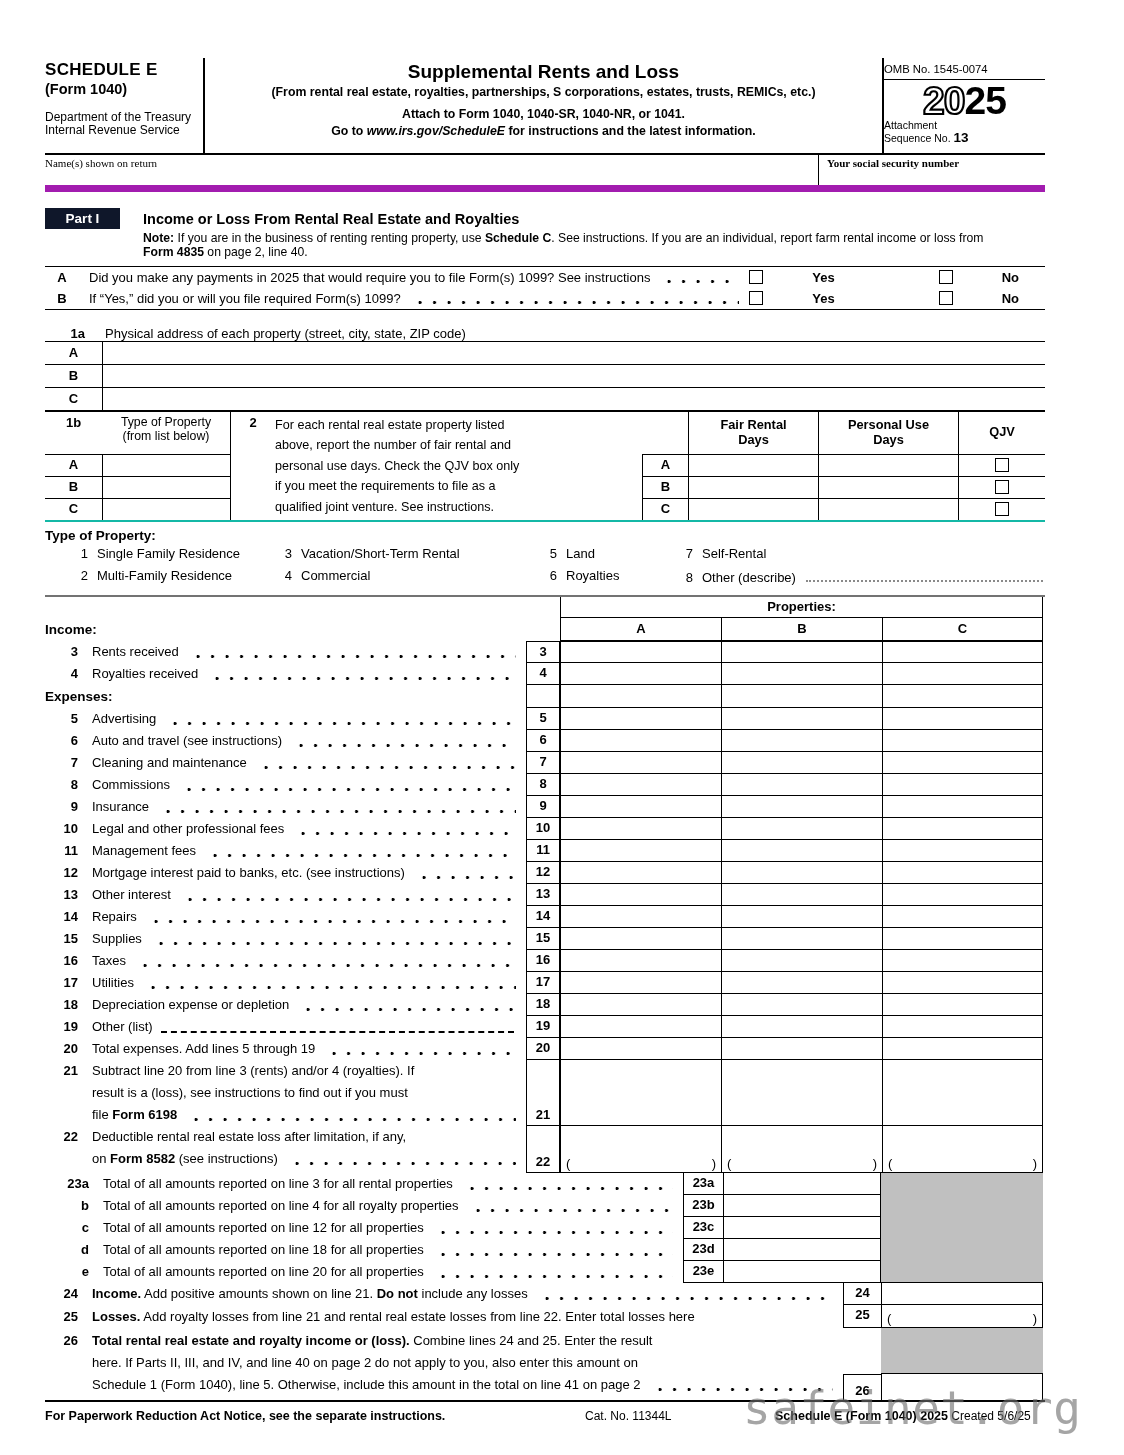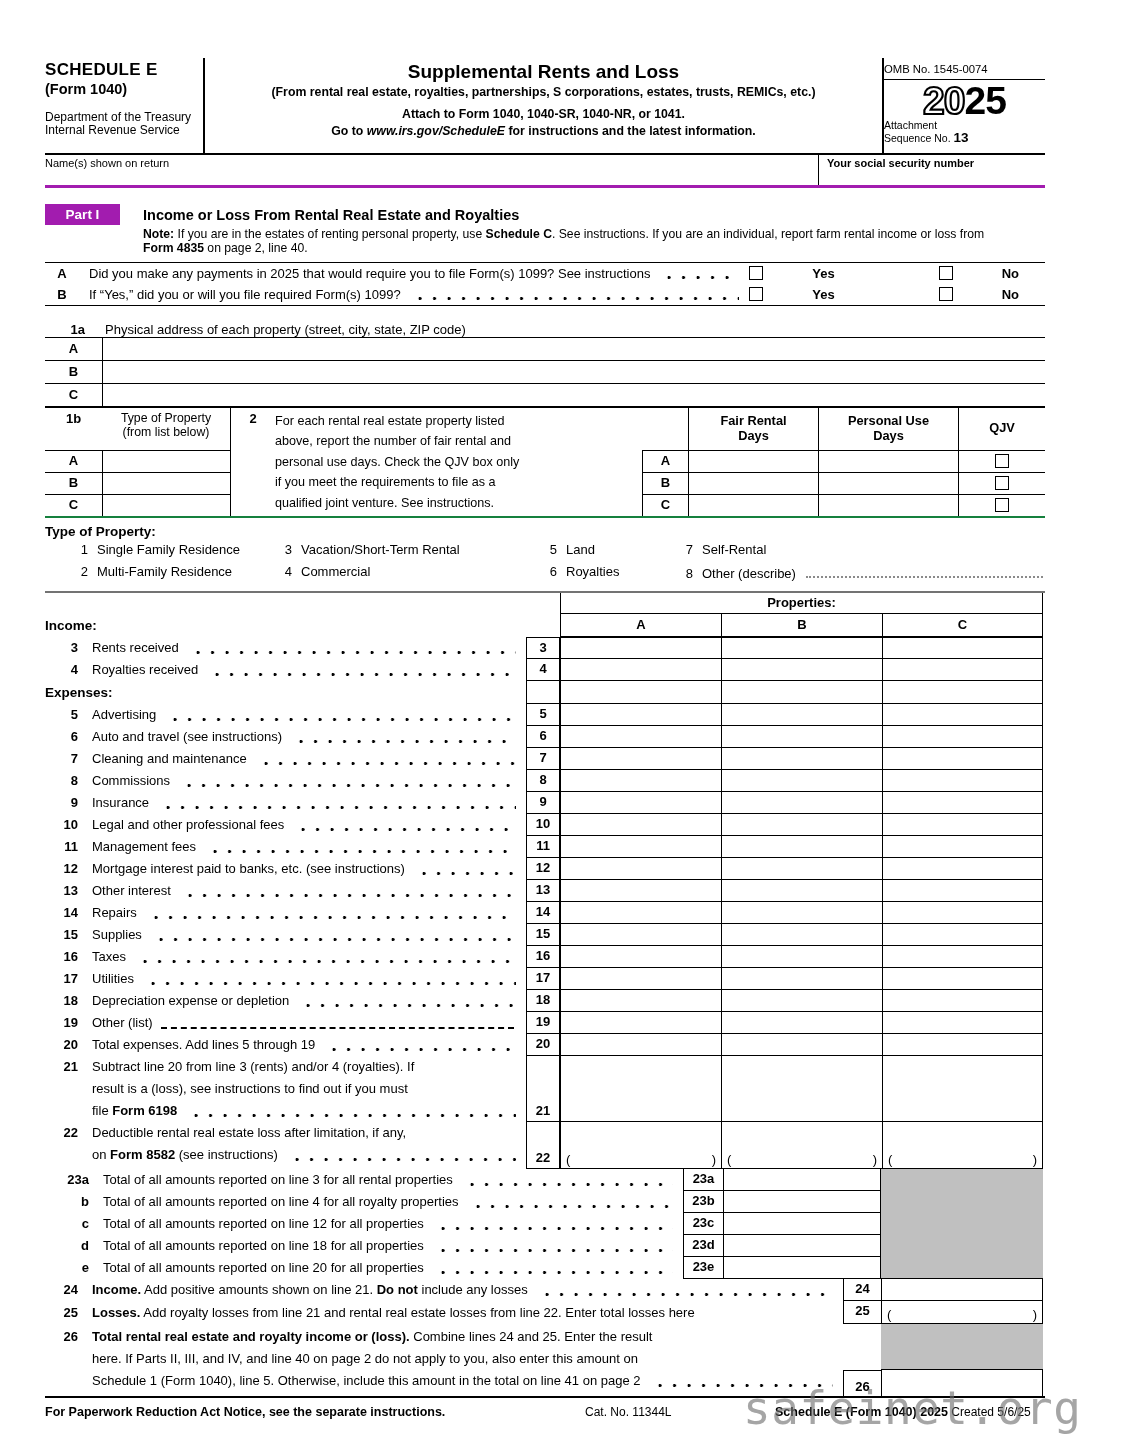--- a/index.html
+++ b/index.html
@@ -17,26 +17,26 @@
   .hdr-mid .subtitle{font-size:12.3px;font-weight:700;margin-top:2px;}
   .hdr-mid .attach{font-size:12.3px;font-weight:700;margin-top:8px;}
   .hdr-mid .goto{font-size:12.3px;font-weight:700;margin-top:3px;}
   .hdr-mid .goto i{font-style:italic;}
   .hdr-right{width:161px;}
   .omb{font-size:11.3px;text-align:left;padding:5px 0 4px;border-bottom:1.5px solid #000;}
   .year{font-size:39px;font-weight:800;text-align:center;line-height:42px;letter-spacing:-1px;}
   .year .outline{color:#fff;-webkit-text-stroke:2.2px #000;}
   .attachseq{font-size:10.5px;line-height:11.5px;margin-top:-2px;}
   .attachseq .seqno{font-size:13.5px;font-weight:700;}
-  .namerow{display:flex;height:30px;border-bottom:3px solid #a21caf;}
+  .namerow{display:flex;height:30px;border-bottom:7px solid #a21caf;font-family:Liberation Serif, serif;}
   .namecell{width:773px;font-size:11px;padding-top:2px;border-right:1.5px solid #000;}
   .ssncell{flex:1;font-size:11px;font-weight:700;padding:2px 0 0 8px;}
   
   .p1head{display:flex;align-items:center;margin-top:16px;}
-  .badge{background:#a21caf;color:#fff;font-weight:700;font-size:13.5px;width:75px;height:21px;
+  .badge{background:#0f172a;color:#fff;font-weight:700;font-size:13.5px;width:75px;height:21px;
          line-height:21px;text-align:center;}
   .p1title{font-weight:700;font-size:14.5px;margin-left:23px;}
   .note{font-size:12.2px;line-height:13.8px;margin:3px 0 6px 98px;max-width:845px;}
   .hr1{border-top:1.5px solid #000;}
   .qrow{display:flex;align-items:center;height:21px;}
   .qletter{width:14px;margin-left:10px;text-align:center;font-weight:700;}
   .qtext{margin-left:20px;}
   .dots{flex:1;height:7px;align-self:flex-end;margin:0 10px 3px 12px;
         background-image:radial-gradient(circle at 7px 3.5px,#000 1.25px,transparent 1.8px);
         background-size:14.5px 7px;background-repeat:repeat-x;}
@@ -48,21 +48,21 @@
   
   .r1ahead{display:flex;align-items:flex-end;height:31px;}
   .r1anum{width:40px;text-align:right;font-weight:700;}
   .r1atext{margin-left:20px;}
   .addrtable{border-top:1.5px solid #000;}
   .addrrow{display:flex;height:22px;border-bottom:1.5px solid #000;}
   .addrrow:last-child{border-bottom:none;}
   .addrletter{width:57px;text-align:center;font-weight:700;border-right:1.5px solid #000;line-height:21px;}
   .addrfield{flex:1;}
   
-  .t1b{display:flex;border-top:2px solid #000;border-bottom:2px solid #15803d;}
+  .t1b{display:flex;border-top:2px solid #000;border-bottom:2px solid #14b8a6;}
   .t1b-left{width:185px;}
   .t1b-lh{display:flex;height:42px;}
   .t1b-num{width:57px;text-align:center;font-weight:700;padding-top:3px;}
   .t1b-ht{width:128px;text-align:center;font-size:12.3px;line-height:14px;padding-top:3px;}
   .t1b-row{display:flex;height:22px;}
   .t1b-letter{width:57px;text-align:center;font-weight:700;border-right:1.5px solid #000;border-top:1.5px solid #000;line-height:20px;}
   .t1b-field{width:127px;border-top:1.5px solid #000;}
   .t2col{width:412px;border-left:1.5px solid #000;display:flex;padding-top:3px;box-sizing:border-box;}
   .t2num{width:44px;text-align:center;font-weight:700;}
   .t2text{font-size:12.6px;line-height:20.5px;}
@@ -188,21 +188,21 @@
     <div class="ssncell">
       <span>Your social security number</span>
       <div style="height:12px;"></div>
     </div>
   </div>
 
   <div class="p1head">
     <div class="badge">Part I</div>
     <div class="p1title">Income or Loss From Rental Real Estate and Royalties</div>
   </div>
-  <div class="note"><b>Note:</b><span> If you are in the estates of renting personal property, use </span><b>Schedule C</b><span>. See instructions. If you are an individual, report farm rental income or loss from </span><b>Form 4835</b><span> on page 2, line 40.</span></div>
+  <div class="note"><b>Note:</b><span> If you are in the business of renting renting property, use </span><b>Schedule C</b><span>. See instructions. If you are an individual, report farm rental income or loss from </span><b>Form 4835</b><span> on page 2, line 40.</span></div>
 
   <div class="hr1"></div>
   <div class="qrow">
     <span class="qletter">A</span>
     <span class="qtext">Did you make any payments in 2025 that would require you to file Form(s) 1099? See instructions</span>
     <span class="dots"></span>
     <span class="cbgroup">
       <span class="cb"></span>
           <span class="cblabel">Yes</span>
       <span class="cbgap"></span>

